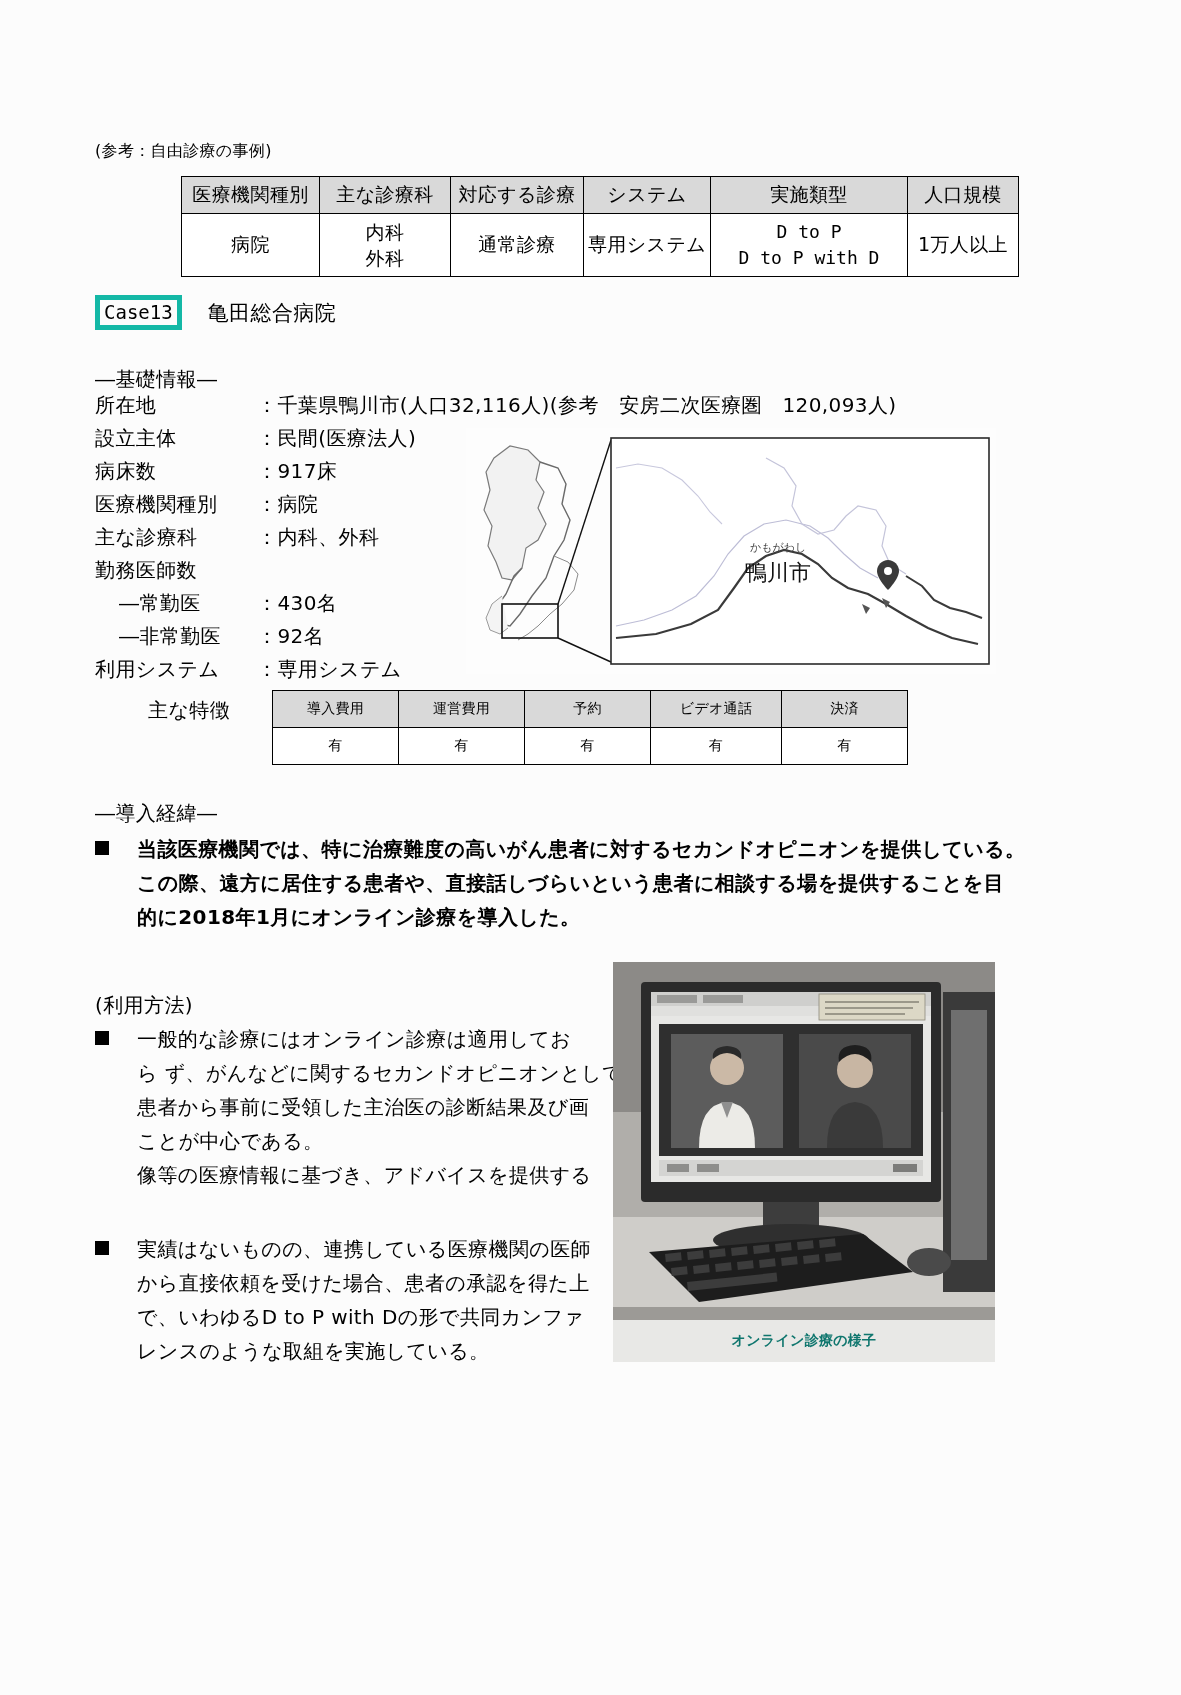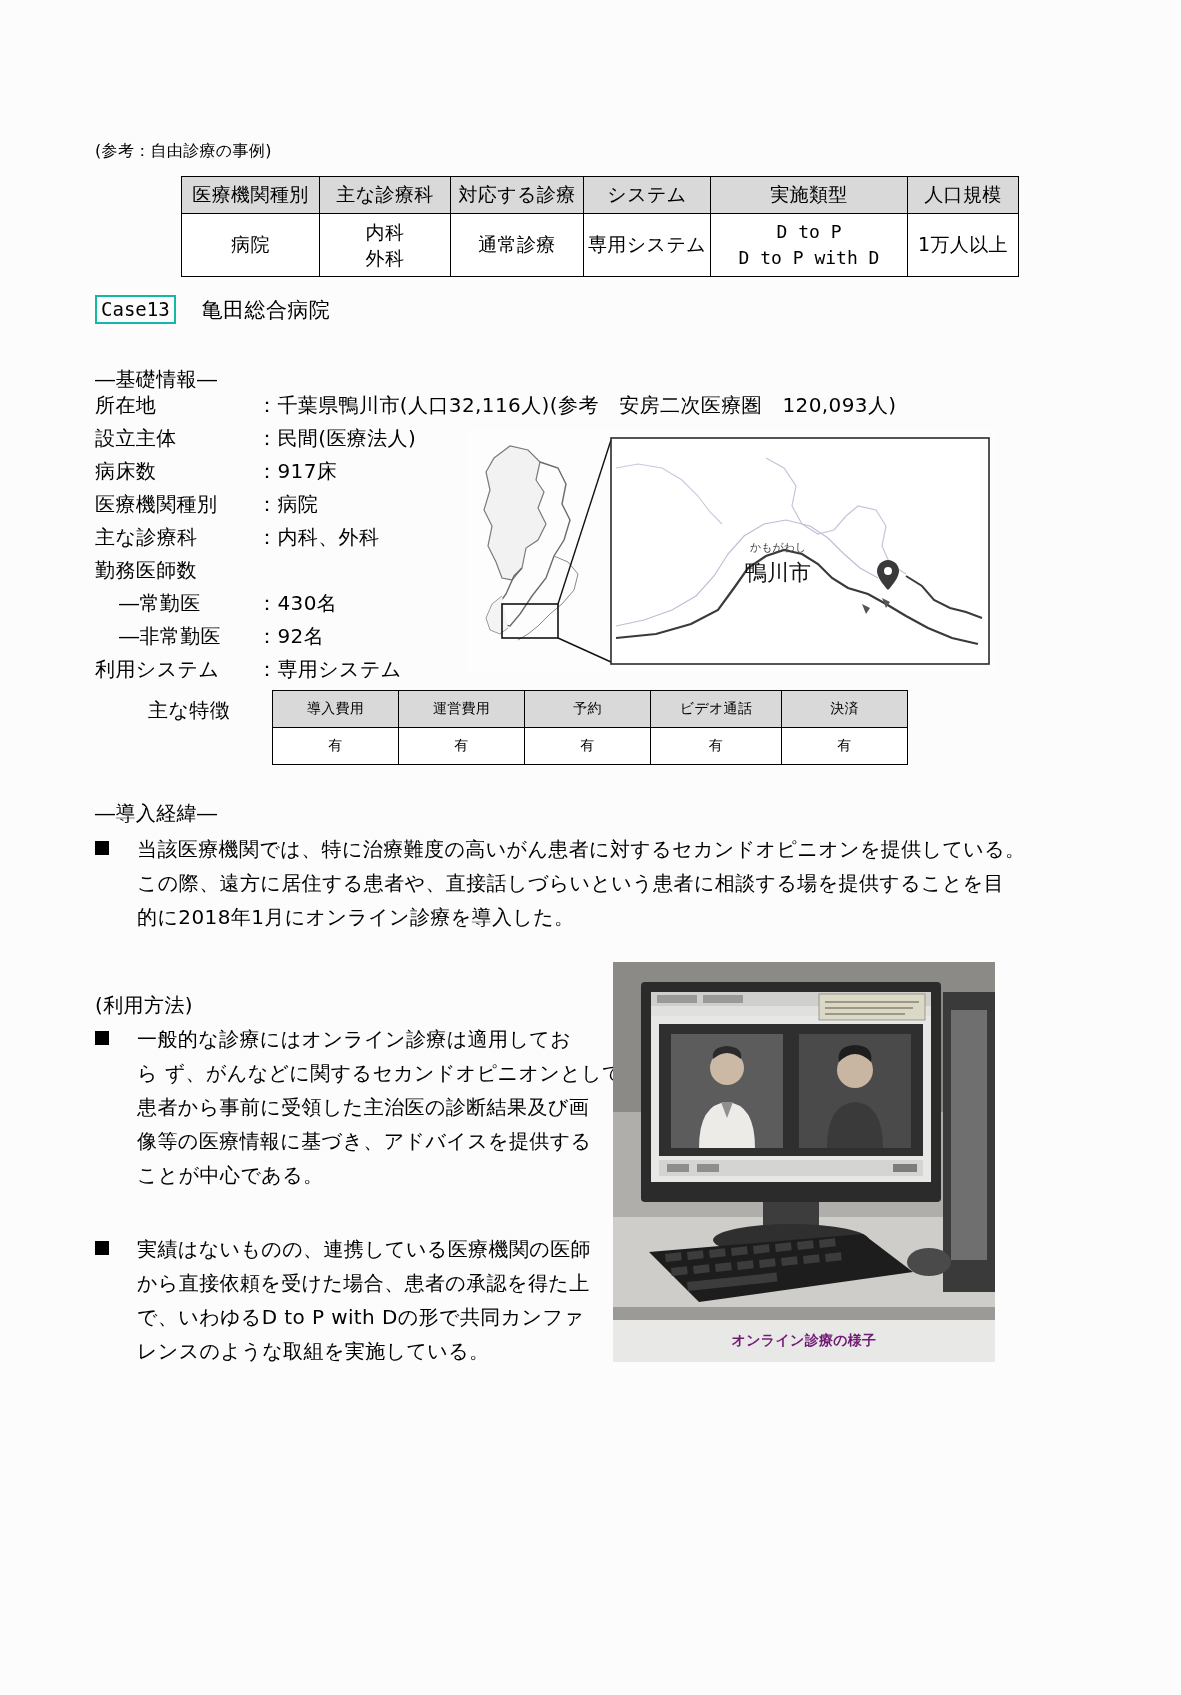--- a/index.html
+++ b/index.html
@@ -77,21 +77,21 @@
 
   
   .case-row {
     position: absolute;
     left: 95px;
     top: 295px;
     display: flex;
     align-items: center;
   }
   .case-badge {
-    border: 2px solid #14b8a6;
+    border: 5px solid #14b8a6;
     padding: 1px 4px 2px 4px;
     font-family: "DejaVu Sans Mono", monospace;
     font-size: 19px;
     line-height: 22px;
   }
   .case-name {
     margin-left: 26px;
     font-size: 21px;
     line-height: 24px;
     white-space: nowrap;
@@ -203,21 +203,21 @@
     position: relative;
     top: -2px;
   }
   .bullet-text {
     flex: 1 1 auto;
     text-align: justify;
     text-justify: inter-character;
   }
   .bullet-text span { display: block; white-space: nowrap; }
 
-  #intro-bullet { left: 95px; top: 832px; width: 912px; }
+  #intro-bullet { left: 95px; top: 832px; width: 912px; font-weight: bold; }
   #usage-bullet-1 { left: 95px; top: 1022px; width: 510px; }
   #usage-bullet-2 { left: 95px; top: 1192px; width: 510px; margin-top: 40px; }
 
   
   .photo-box {
     position: absolute;
     left: 613px;
     top: 962px;
     width: 382px;
     height: 400px;
@@ -229,21 +229,21 @@
     left: 0;
     right: 0;
     bottom: 0;
     height: 42px;
     background: #e8e8e6;
     display: flex;
     align-items: center;
     justify-content: center;
     font-size: 14px;
     font-weight: bold;
-    color: #701a75;
+    color: #0f766e;
   }
 </style>
 </head>
 <body>
 
 <div class="page">
 
   <div class="top-caption jp">(参考：自由診療の事例)</div>
 
   <table class="summary-table">
@@ -398,22 +398,22 @@
   </div>
 
   <div class="section-title jp" id="usage-title">(利用方法)</div>
 
   <div class="bullet-block" id="usage-bullet-1">
     <div class="bullet-mark"><i></i></div>
     <div class="bullet-text jp">
       <span>一般的な診療にはオンライン診療は適用してお</span>
       <span>ら ず、がんなどに関するセカンドオピニオンとして、</span>
       <span>患者から事前に受領した主治医の診断結果及び画</span>
+      <span>ことが中心である。</span>
       <span>像等の医療情報に基づき、アドバイスを提供する</span>
-      <span>ことが中心である。</span>
     </div>
   </div>
 
   <div class="bullet-block" id="usage-bullet-2">
     <div class="bullet-mark"><i></i></div>
     <div class="bullet-text jp">
       <span>実績はないものの、連携している医療機関の医師</span>
       <span>から直接依頼を受けた場合、患者の承認を得た上</span>
       <span>で、いわゆるD to P with Dの形で共同カンファ</span>
       <span>レンスのような取組を実施している。</span>

